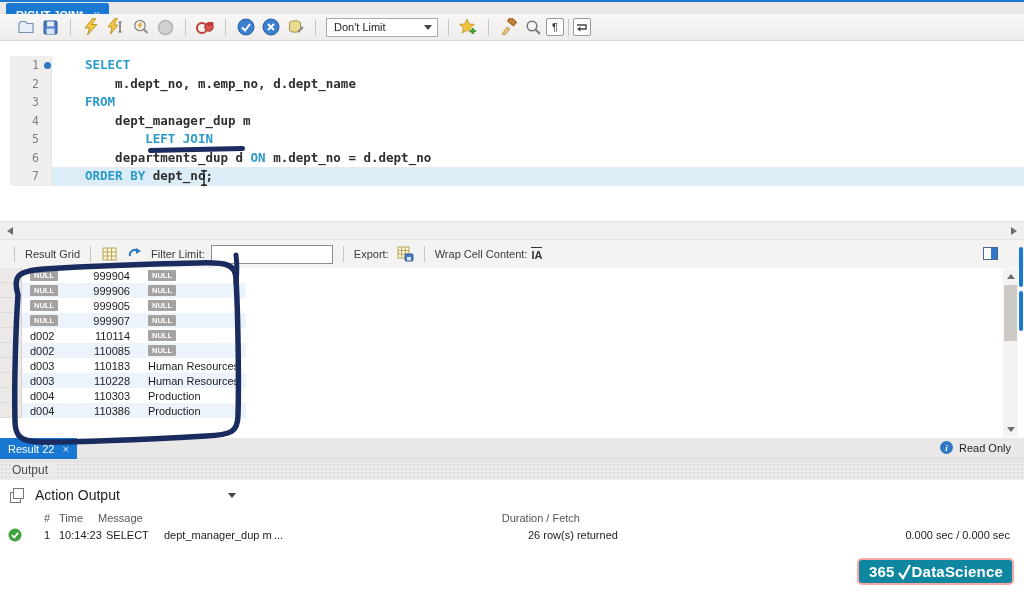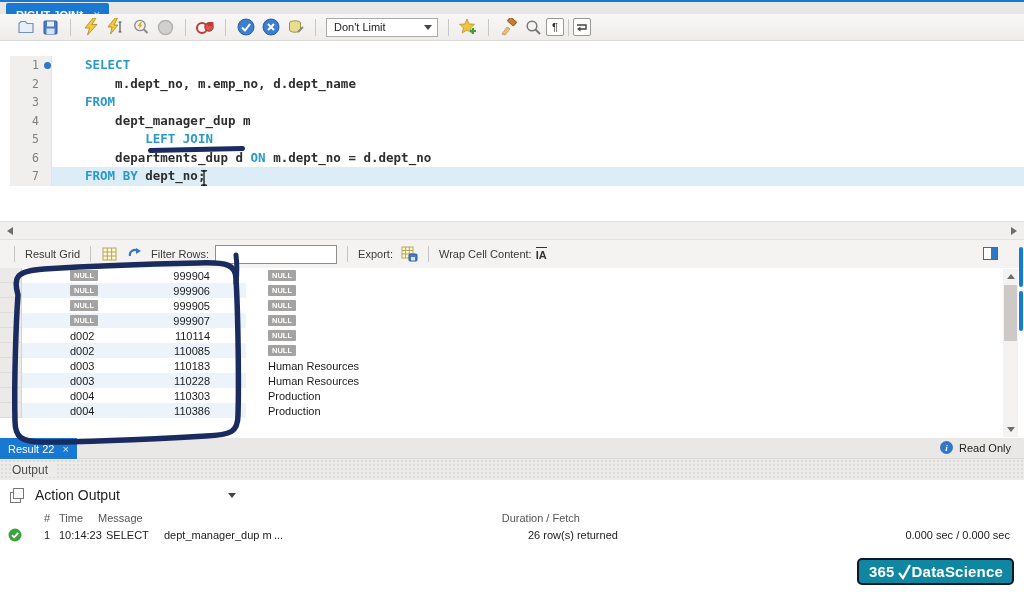--- a/index.html
+++ b/index.html
@@ -65,21 +65,21 @@
   .wrapcell-glyph{font-size:11px;font-weight:bold;color:#333;border-top:1.5px solid #333;line-height:1.1;padding-top:1px;letter-spacing:0;}
   .panel-toggle{position:absolute;right:26px;top:7px;width:15px;height:13px;border:1px solid #49678f;background:#fff;display:flex;}
   .panel-toggle .half{width:50%;height:100%;}
   .panel-toggle .half.on{background:#2f78c8;}
 
   
   .grid{position:absolute;top:268px;left:0;width:246px;background:#fff;font-size:11px;color:#1b1b1b;}
   .g-header{display:flex;height:18px;background:#fff;align-items:stretch;border-bottom:1px solid #c9c7c5;}
   .g-rowhead{width:22px;flex:none;background:#eceae8;border-right:1px solid #d6d4d2;border-bottom:1px solid #dddbd9;}
   .g-col{display:flex;align-items:center;padding-left:8px;border-right:1px solid #dddbd9;color:#222;}
-  .g-row{display:flex;height:15px;background:#fff;align-items:stretch;gap:40px;}
+  .g-row{display:flex;height:15px;background:#fff;align-items:stretch;}
   .g-row.alt{background:#edf3fa;}
   .g-cell{display:flex;align-items:center;padding-left:8px;}
   .g-cell.num{justify-content:flex-end;padding-right:10px;padding-left:0;}
   .w1{width:66px;flex:none;} .w2{width:52px;flex:none;} .w3{width:106px;flex:none;}
   .null-badge{background:#a5a3a1;color:#fff;font-size:7.5px;font-weight:bold;padding:1px 4px;border-radius:1px;line-height:1.2;}
 
   
   .grid-vscroll{position:absolute;right:6px;top:269px;width:15px;height:168px;background:#f4f3f1;}
   .vs-arrow{position:absolute;left:3.5px;width:0;height:0;border-left:4px solid transparent;border-right:4px solid transparent;}
   .vs-up{top:5px;border-bottom:5px solid #6d6d6d;}
@@ -115,21 +115,21 @@
   .oc-num{width:20px;flex:none;text-align:right;}
   .oc-time{width:48px;flex:none;padding-left:9px;}
   .oc-action{width:430px;flex:none;padding-left:8px;display:flex;}
   .oc-action .a-kw{width:58px;flex:none;}
   .oc-action .a-detail{width:220px;flex:none;}
   .oc-action .a-table{width:110px;flex:none;}
   .oc-msg{width:256px;flex:none;padding-left:0px;}
   .oc-dur{width:240px;flex:none;text-align:right;padding-right:14px;}
 
   
-  .logo{position:absolute;right:10px;bottom:7px;height:27px;background:var(--teal);border:2px solid #0f172a;border-radius:5px;
+  .logo{position:absolute;right:10px;bottom:7px;height:27px;background:var(--teal);border:2px solid #fca5a5;border-radius:5px;
     display:flex;align-items:center;padding:0 9px 0 10px;color:#fff;font-weight:bold;font-size:15px;letter-spacing:.2px;}
   .logo .chk{margin:0 1px 0 3px;display:flex;align-items:flex-end;}
 </style>
 </head>
 <body>
 
 <div id="app">
 
   <div class="topline"></div>
   <div class="tabbar">
@@ -261,21 +261,21 @@
         <div class="ed-line">
           <span class="ed-num">5</span>
           <span class="ed-code"><span>        </span><span class="kw">LEFT JOIN</span></span>
         </div>
         <div class="ed-line">
           <span class="ed-num">6</span>
           <span class="ed-code"><span>    departments_dup d </span><span class="kw">ON</span><span> m.dept_no = d.dept_no</span></span>
         </div>
         <div class="ed-line hl">
           <span class="ed-num">7</span>
-          <span class="ed-code"><span class="kw">FROM BY</span><span> dept_no;</span></span>
+          <span class="ed-code"><span class="kw">ORDER BY</span><span> dept_no;</span></span>
         </div>
       </div>
   </div>
   <div class="hand-underline"></div>
   <span class="cursor-ibeam">
     <svg width="12" height="18" viewBox="0 0 12 18">
         <path d="M3 1.5 Q5 2.5 6 1.5 Q7 2.5 9 1.5 M6 2 V16 M3 16.5 Q5 15.5 6 16.5 Q7 15.5 9 16.5" stroke="#111" stroke-width="1.3" fill="none"></path>
       </svg>
   </span>
 
@@ -293,21 +293,21 @@
           <rect x="1" y="1" width="13" height="12" fill="#fdf6d8" stroke="#b3a75a"></rect>
           <path d="M1 5 H14 M1 9 H14 M5.3 1 V13 M9.6 1 V13" stroke="#b3a75a" stroke-width="1"></path>
         </svg>
     </span>
     <span class="rg-icon">
       <svg width="16" height="14" viewBox="0 0 16 14">
           <path d="M3 9 A5 5 0 0 1 11 4" fill="none" stroke="#2f78c8" stroke-width="2.2"></path>
           <polygon points="9,1 14,4 9,7" fill="#2f78c8"></polygon>
         </svg>
     </span>
-    <span class="rg-plain">Filter Rows:</span>
+    <span class="rg-plain">Filter Limit:</span>
     <input class="filter-input" type="text" value="" style="">
     <span class="rg-sep" style="margin-left:10px;"></span>
     <span class="rg-plain">Export:</span>
     <span class="rg-icon">
       <svg width="17" height="16" viewBox="0 0 17 16">
           <rect x="1" y="1" width="11" height="11" fill="#fdf6d8" stroke="#b3a75a"></rect>
           <path d="M1 4.5 H12 M1 8 H12 M4.6 1 V12 M8.3 1 V12" stroke="#b3a75a"></path>
           <rect x="8" y="8" width="8" height="7" rx="1" fill="#4a7dc4" stroke="#2d5d9e"></rect>
           <rect x="10" y="11" width="4" height="3.5" fill="#d7e2f2"></rect>
         </svg>

